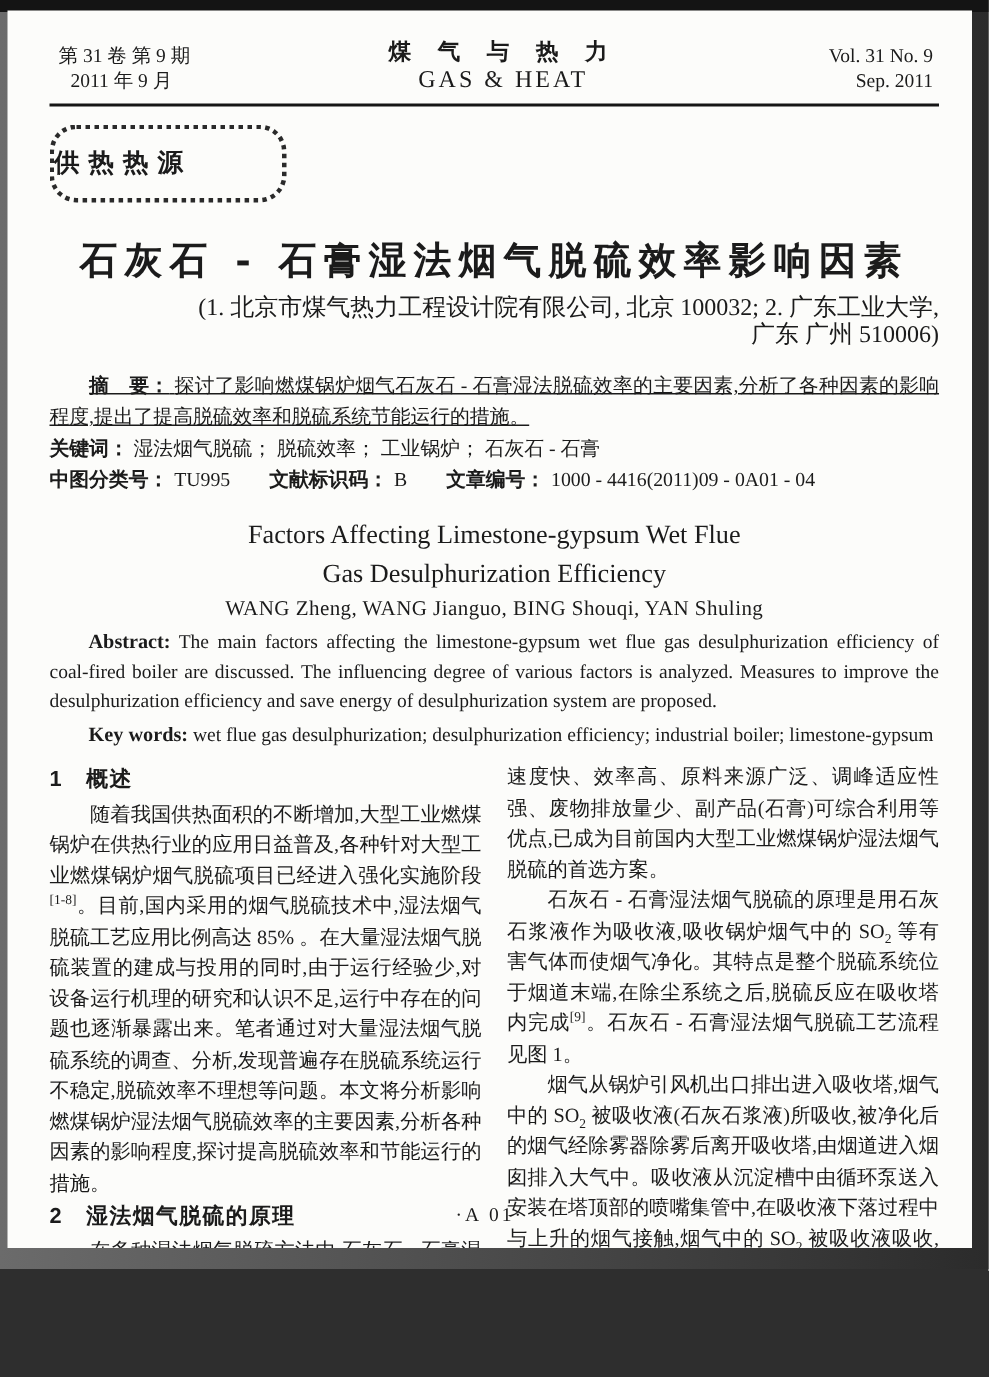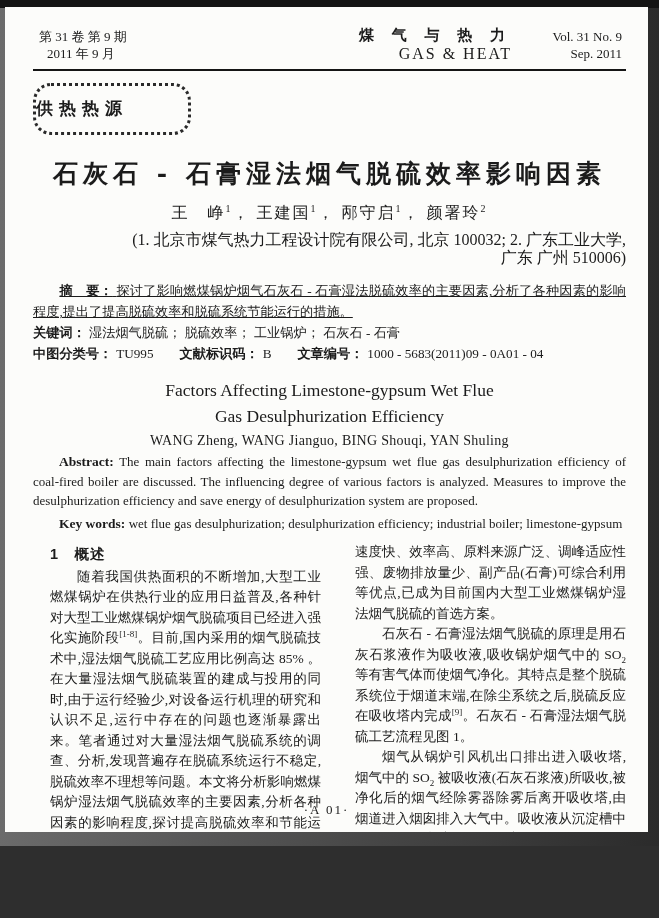--- a/index.html
+++ b/index.html
@@ -18,21 +18,21 @@
     box-sizing:border-box;
     padding:20px 22px 0 28px;
     overflow:hidden;
   }
   
   .jheader{display:flex;align-items:flex-end;justify-content:space-between;
     border-bottom:2.5px solid #151515;padding:0 4px 7px 6px;}
   .jheader .cell{font-size:13px;line-height:17px;}
   .jh-left{text-align:left;min-width:120px;}
   .jh-left .l2{padding-left:8px;}
-  .jh-center{text-align:right;flex:1;}
+  .jh-center{text-align:center;flex:1;}
   .jh-center .cn{font-size:15px;font-weight:bold;letter-spacing:7px;}
   .jh-center .en{font-size:16px;letter-spacing:2px;margin-top:1px;}
   .jh-right{text-align:right;min-width:110px;}
   
   .badge-row{margin-top:12px;}
   .badge{
     width:158px;box-sizing:border-box;text-align:left;
     border:3px dotted #2a2a2a;border-radius:18px;
     padding:11px 0 12px 0;position:relative;background:#fcfcfa;
     box-shadow:0 0 0 1.5px #fcfcfa inset,0 0 0 0 #000;
@@ -54,21 +54,21 @@
   .cnabs .meta .gap{display:inline-block;width:26px;}
   
   .en-title{margin-top:13px;text-align:center;font-weight:normal;font-size:17.5px;line-height:26px;
     font-family:"Liberation Serif",serif;}
   .en-authors{margin-top:4px;text-align:center;font-size:14px;letter-spacing:.3px;}
   .en-p{margin:3px 0 0 0;font-size:13px;line-height:19.5px;text-align:justify;}
   .en-p.first{text-indent:2em;}
   .en-p b{font-size:13.5px;}
   
   .columns{display:flex;gap:17px;margin-top:9px;}
-  .col{flex:1;font-size:13.5px;line-height:20.5px;text-align:justify;margin-left:17px;}
+  .col{flex:1;font-size:13.5px;line-height:20.5px;text-align:justify;}
   .col h2{margin:2px 0 2px 0;font-size:14.5px;font-weight:bold;letter-spacing:1px;
     font-family:"Liberation Sans",sans-serif;}
   .col p{margin:0;}
   .col p.ind{text-indent:2em;}
   .col sup{font-size:9px;line-height:0;}
   .col sub{font-size:9px;line-height:0;}
   
   .pfooter{position:absolute;left:0;right:0;bottom:14px;text-align:center;
     font-size:13px;letter-spacing:2px;}
   sup{vertical-align:super;}
@@ -96,32 +96,31 @@
     </header>
 
     <div class="badge-row">
       <div class="badge">
         <span>供热热源</span>
       </div>
     </div>
 
     <h1 class="title-cn">石灰石 - 石膏湿法烟气脱硫效率影响因素</h1>
 
-    <div class="authors-cn"><span>王　峥</span><sup>1</sup><span>，  王建国</span><sup>1</sup><span>，  邴守启</span><sup>1</sup><span>，  颜署玲</span><sup>2</sup></div>
 
     <div class="affil">
       <div>(1. 北京市煤气热力工程设计院有限公司, 北京 100032; 2. 广东工业大学,</div>
       <div>广东 广州 510006)</div>
     </div>
 
     <div class="cnabs">
       <p class="lead"><b>摘　要：</b> <span>探讨了影响燃煤锅炉烟气石灰石 - 石膏湿法脱硫效率的主要因素,分析了各种因素的影响程度,提出了提高脱硫效率和脱硫系统节能运行的措施。</span></p>
       <p><b>关键词：</b> <span>湿法烟气脱硫；  脱硫效率；  工业锅炉；  石灰石 - 石膏</span></p>
       <p class="meta">
-        <b>中图分类号：</b><span>TU995</span><span class="gap"></span><b>文献标识码：</b><span>B</span><span class="gap"></span><b>文章编号：</b><span>1000 - 5683(2011)09 - 0A01 - 04</span>
+        <b>中图分类号：</b><span>TU995</span><span class="gap"></span><b>文献标识码：</b><span>B</span><span class="gap"></span><b>文章编号：</b><span>1000 - 4416(2011)09 - 0A01 - 04</span>
       </p>
     </div>
 
     <div class="en-title">
       <div>Factors Affecting Limestone-gypsum Wet Flue</div>
       <div>Gas Desulphurization Efficiency</div>
     </div>
 
     <div class="en-authors">WANG Zheng,    WANG Jianguo,    BING Shouqi,    YAN Shuling</div>
 

